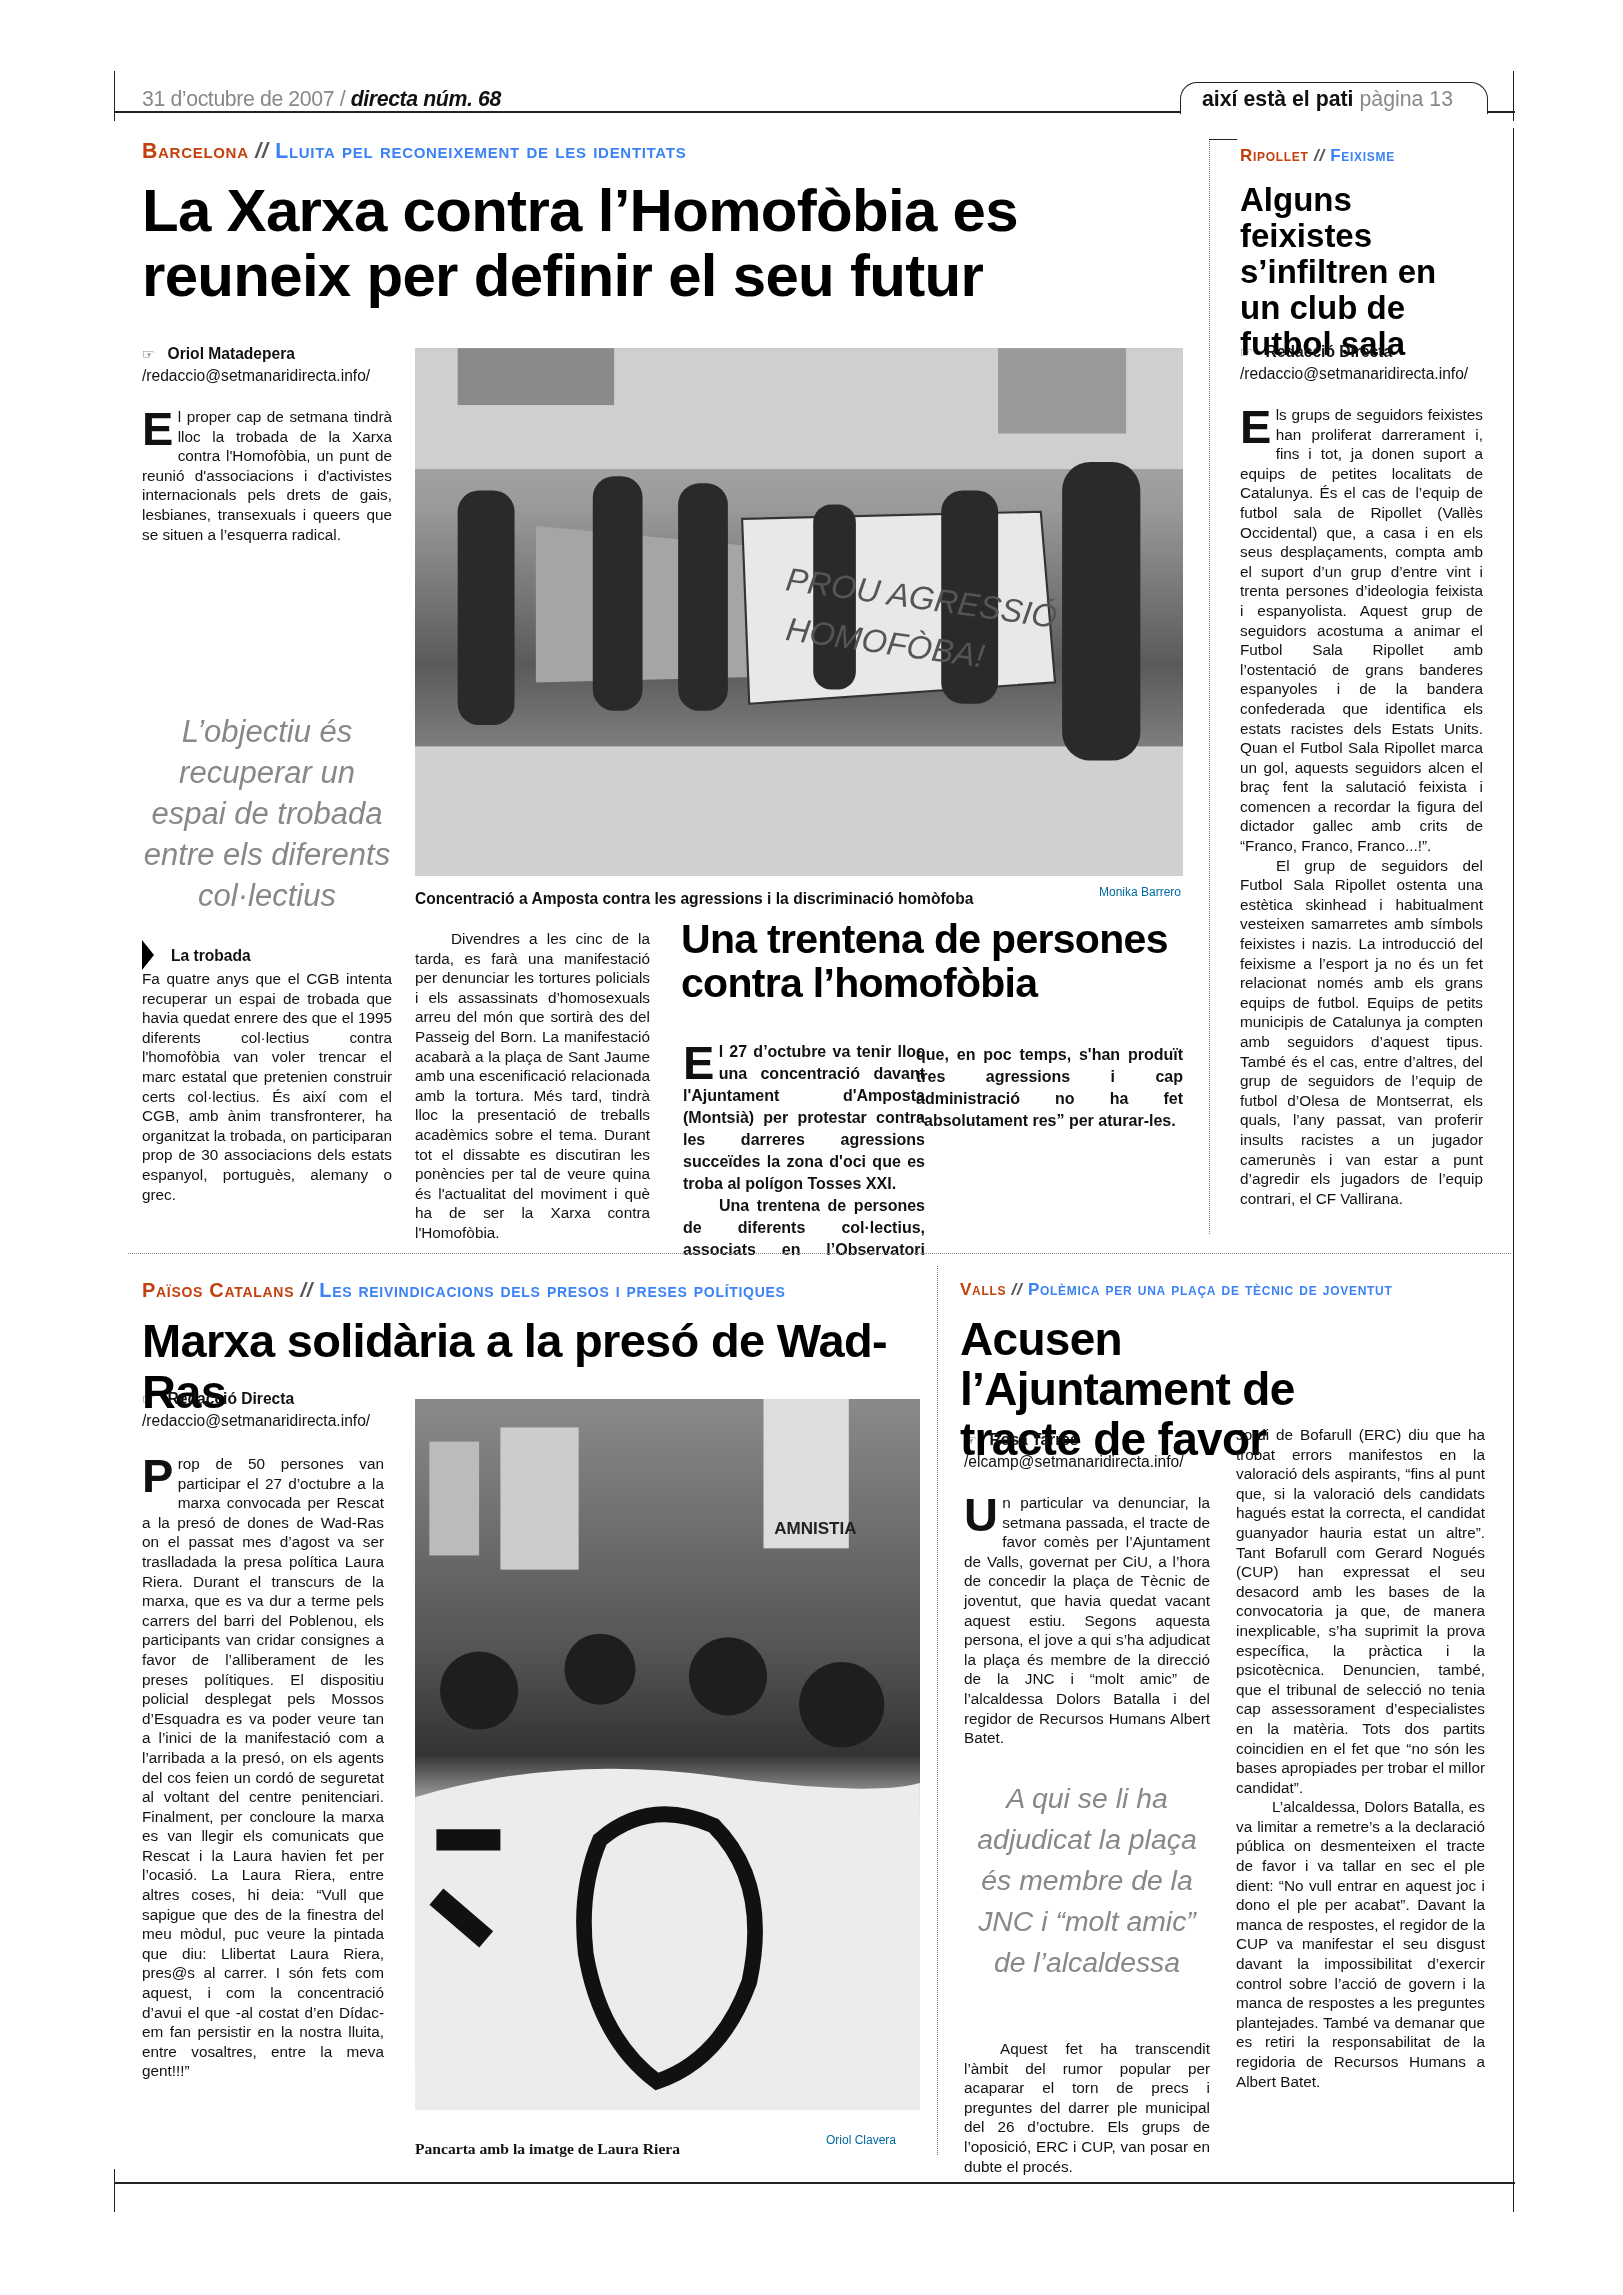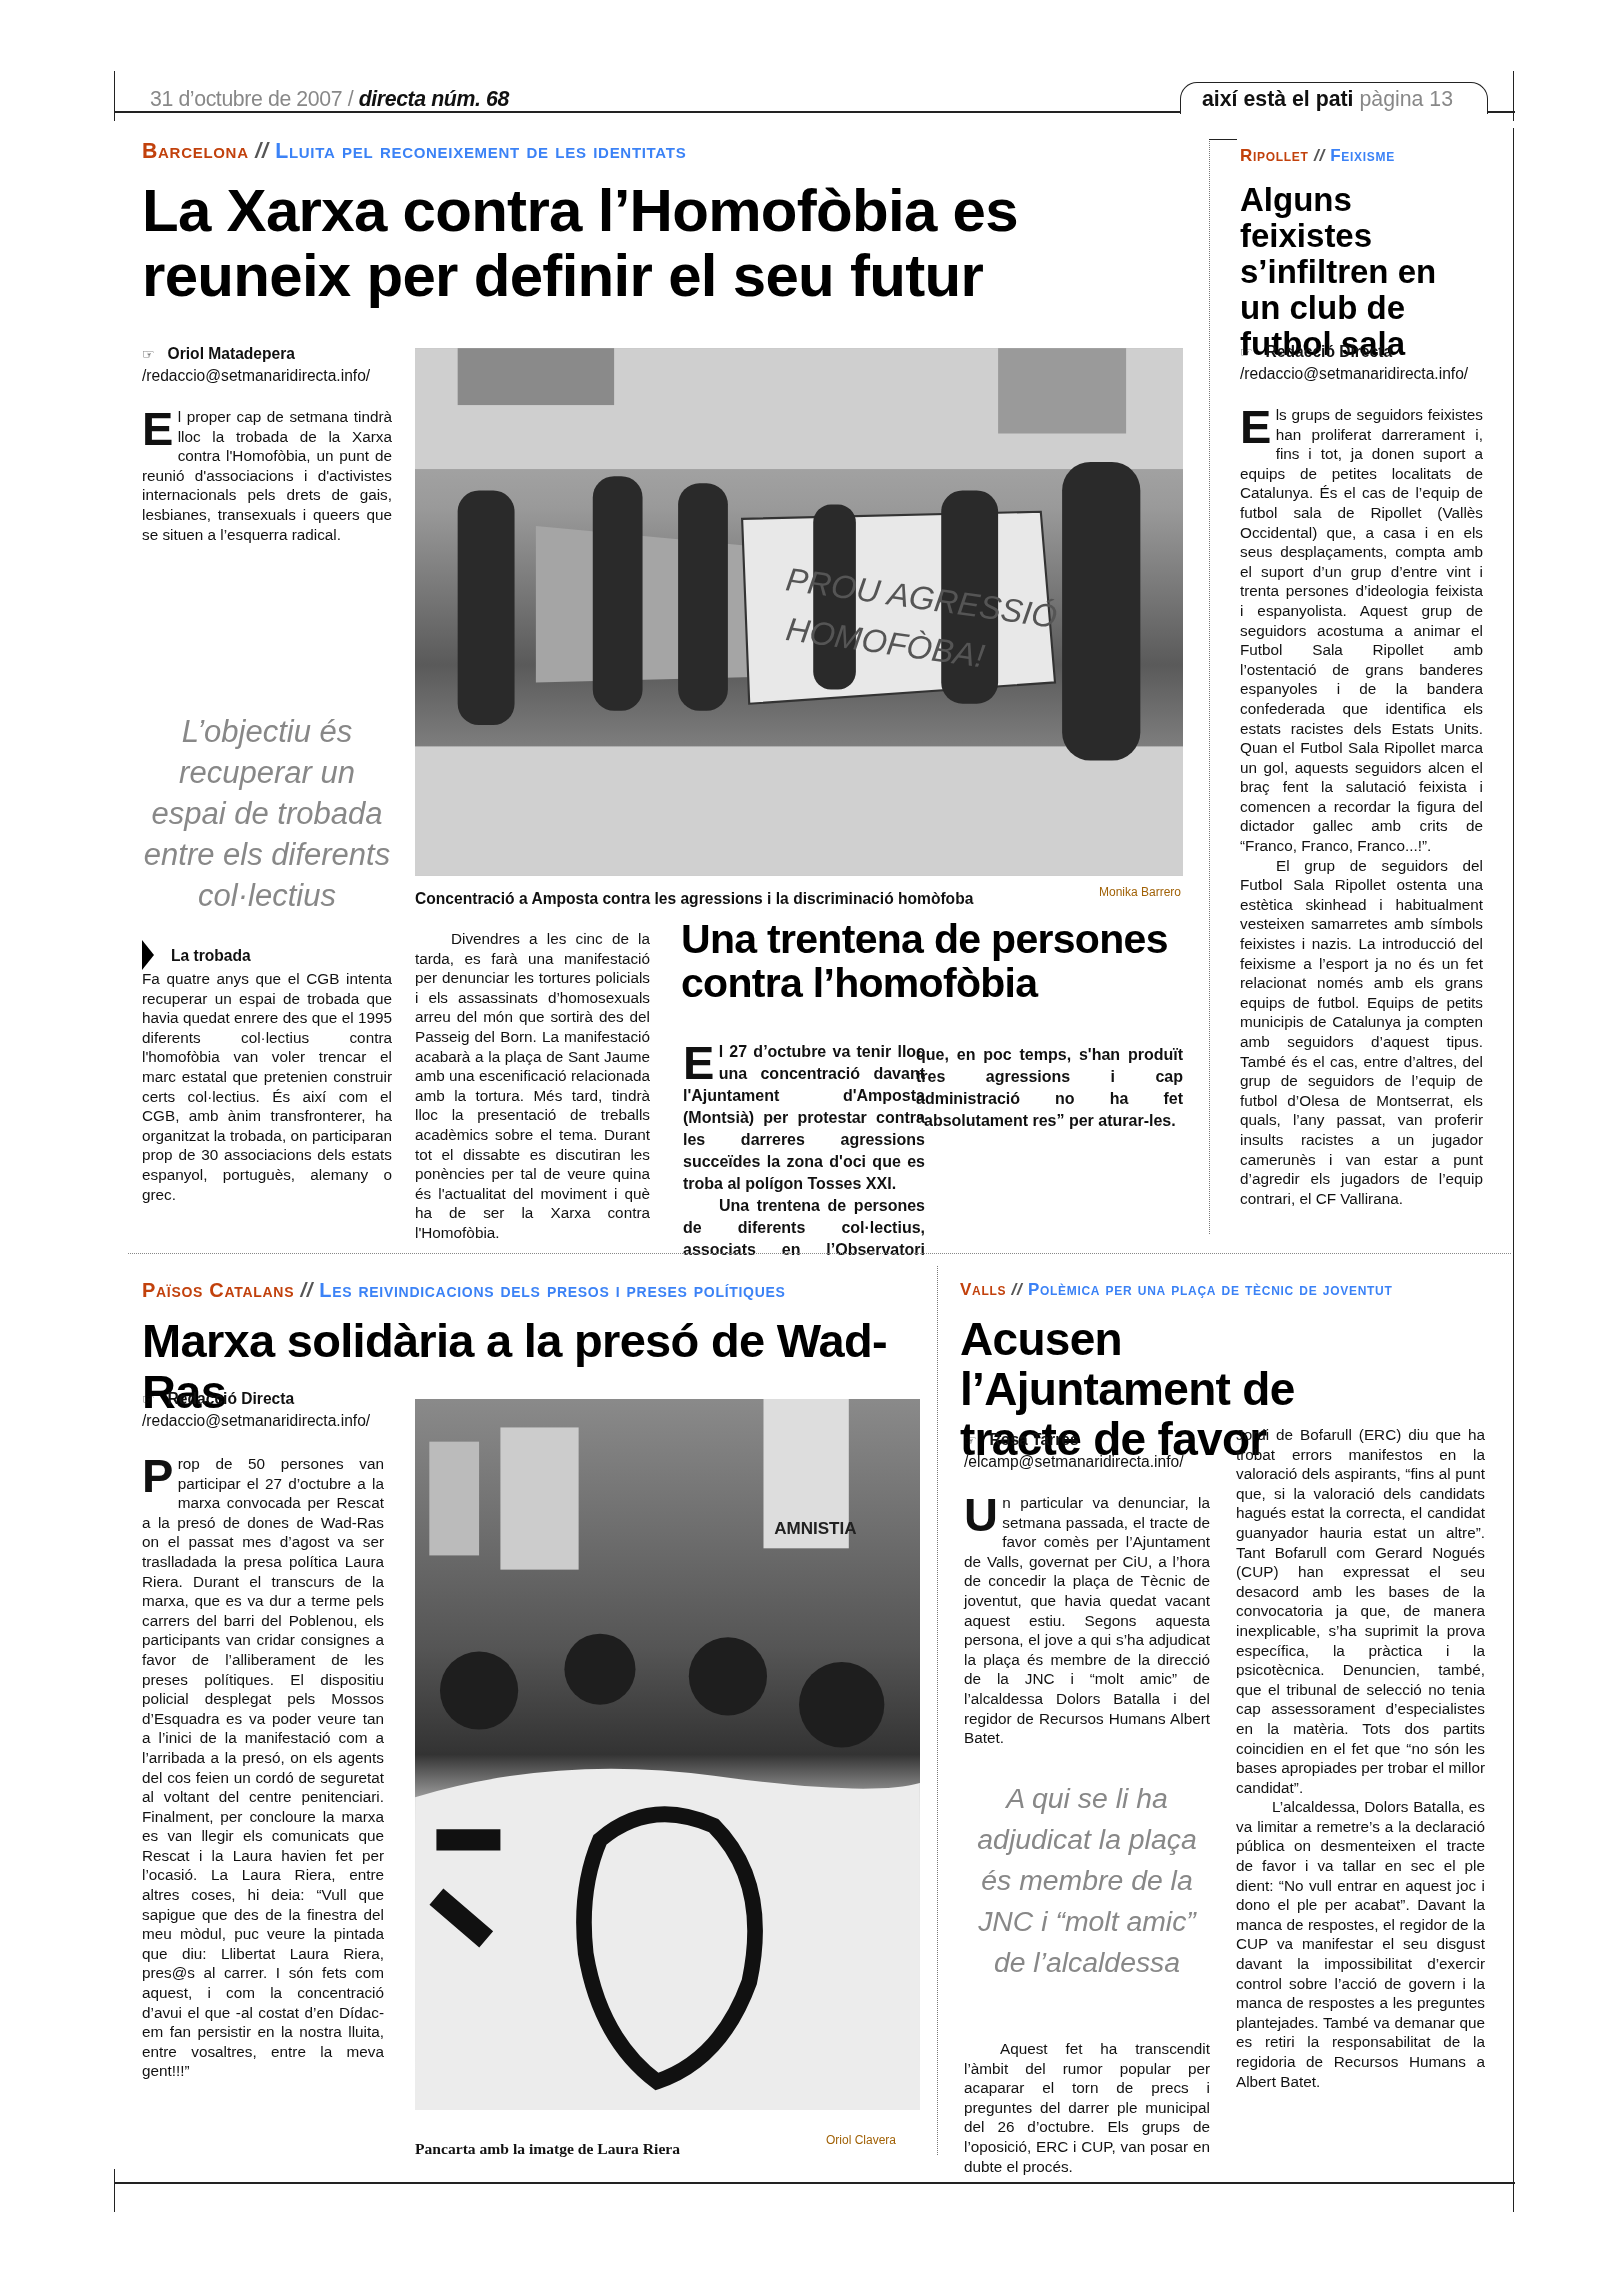--- a/index.html
+++ b/index.html
@@ -1,41 +1,41 @@
 <!DOCTYPE html>
 <html style="font-size:11.4px"><head>
 <meta charset="utf-8">
 <style>
   html,body{margin:0;padding:0;background:#fff;}
   body{width:1623px;height:2295px;position:relative;font-family:"Liberation Sans","DejaVu Sans",sans-serif;color:#111;overflow:hidden;}
   .rule{position:absolute;background:#222;}
   .vrule{position:absolute;width:1.4px;background:#222;}
   .dotv{position:absolute;border-left:1.4px dotted #777;}
   .doth{position:absolute;border-top:1.4px dotted #888;}
-  .hdr-left{position:absolute;left:142px;top:87px;font-family:"Liberation Sans Narrow","Liberation Sans",sans-serif;font-size:21.3px;color:#888;letter-spacing:-0.4px;margin-left:8px;}
+  .hdr-left{position:absolute;left:142px;top:87px;font-family:"Liberation Sans Narrow","Liberation Sans",sans-serif;font-size:21.3px;color:#888;letter-spacing:-0.4px;}
   .hdr-left b{color:#111;font-style:italic;font-weight:900;}
   .hdr-tab{position:absolute;left:1180px;top:82px;width:306px;height:31px;border:1.4px solid #222;border-bottom:none;border-radius:17px 17px 0 0;background:#fff;}
   .hdr-right{position:absolute;left:1202px;top:87px;font-size:21.3px;font-weight:bold;color:#111;}
   .hdr-right span{color:#888;font-weight:normal;margin-top:12px;}
   .kicker{position:absolute;font-size:21.3px;font-variant:small-caps;font-weight:bold;letter-spacing:0.7px;}
   .kicker .place{color:#c2410c;}
   .kicker .sep{color:#555;font-style:italic;}
   .kicker .topic{color:#3b82f6;margin-top:48px;}
   .headline{position:absolute;font-weight:bold;color:#000;line-height:1.08;letter-spacing:-0.7px;}
   .byline{position:absolute;font-size:15.6px;line-height:21.3px;}
   .byline .name{font-weight:bold;}
   .byline .hand{display:inline-block;width:25.6px;font-size:14.2px;}
   .body{position:absolute;font-size:15.3px;line-height:19.6px;text-align:justify;hyphens:auto;}
   .body p{margin:0;}
   .body p.ind{text-indent:36px;}
   .drop{float:left;font-size:47px;line-height:37px;font-weight:900;margin:2.8px 4.3px 0 0;font-family:"Liberation Sans",sans-serif;}
   .bold-body{font-weight:bold;font-family:"Liberation Sans Narrow","Liberation Sans",sans-serif;font-size:16px;line-height:22px;}
   .pull{position:absolute;font-style:italic;color:#888;text-align:center;font-size:31px;line-height:41px;}
   .caption{position:absolute;font-weight:bold;font-size:15.6px;}
-  .credit{position:absolute;font-size:12px;color:#a16207;}
+  .credit{position:absolute;font-size:12px;color:#0369a1;}
   .photo{position:absolute;overflow:hidden;background:#777;}
   .subhead{position:absolute;font-weight:bold;font-size:15.6px;}
   .arrow-mark{position:absolute;width:0;height:0;border-top:15.6px solid transparent;border-bottom:15.6px solid transparent;border-left:12.8px solid #000;}
 </style>
 </head>
 <body>
 
 <div class="vrule" style="left:114px;top:71px;height:50px;"></div>
 <div class="vrule" style="left:1513px;top:71px;height:50px;"></div>
 <div class="rule" style="left:114px;top:111px;width:1401px;height:2.1px;"></div>

